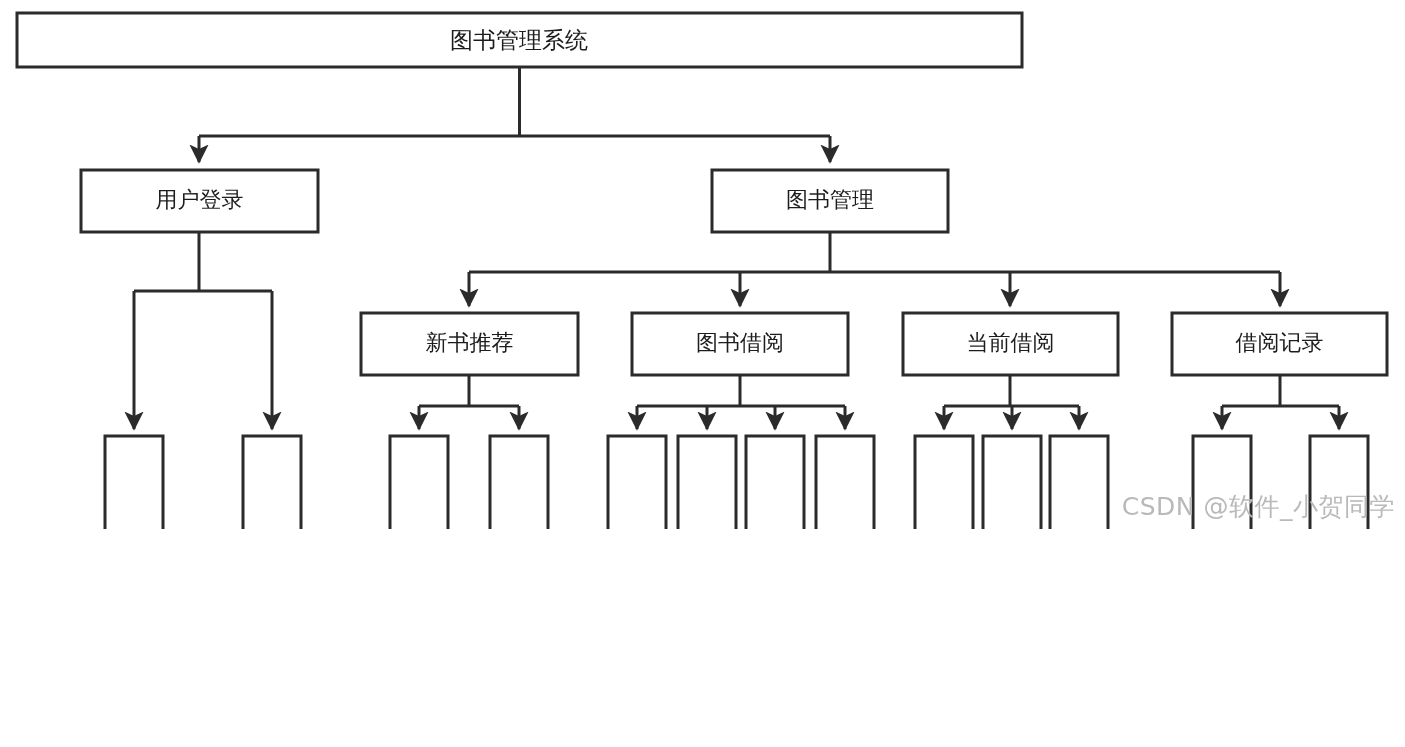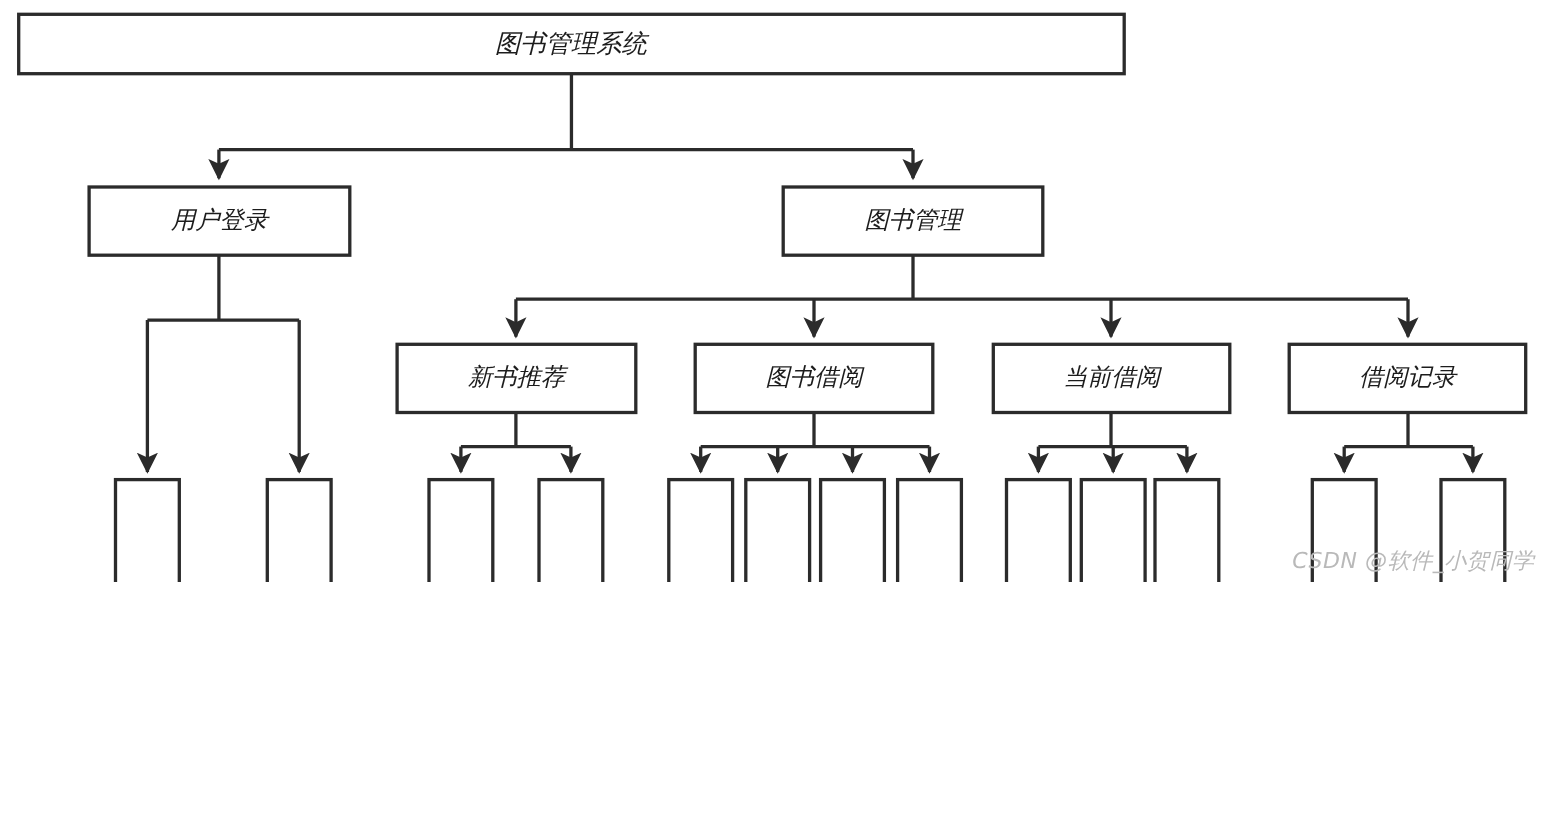--- a/index.html
+++ b/index.html
@@ -9,21 +9,20 @@
   }
   body {
     font-family: "DejaVu Sans", "Liberation Sans", sans-serif;
   }
   #diagram-root {
     position: relative;
     width: 1405px;
     height: 529px;
     background: #ffffff;
     overflow: hidden;
-    font-style: italic;
   }
   svg.diagram-canvas {
     position: absolute;
     top: 0;
     left: 0;
     width: 1405px;
     height: 747px;
   }
   .node-box {
     fill: #ffffff;
@@ -63,21 +62,21 @@
     stroke-linecap: butt;
   }
   .arrow-head {
     fill: #2b2b2b;
   }
   .watermark {
     position: absolute;
     right: 10px;
     bottom: 6px;
     font-family: "DejaVu Sans", "Liberation Sans", sans-serif;
-    font-size: 20px;
+    font-size: 25px;
     color: #b9b9b9;
     letter-spacing: 0.5px;
     user-select: none;
     white-space: nowrap;
   }
 </style>
 </head>
 <body>
 
 <div id="diagram-root">

